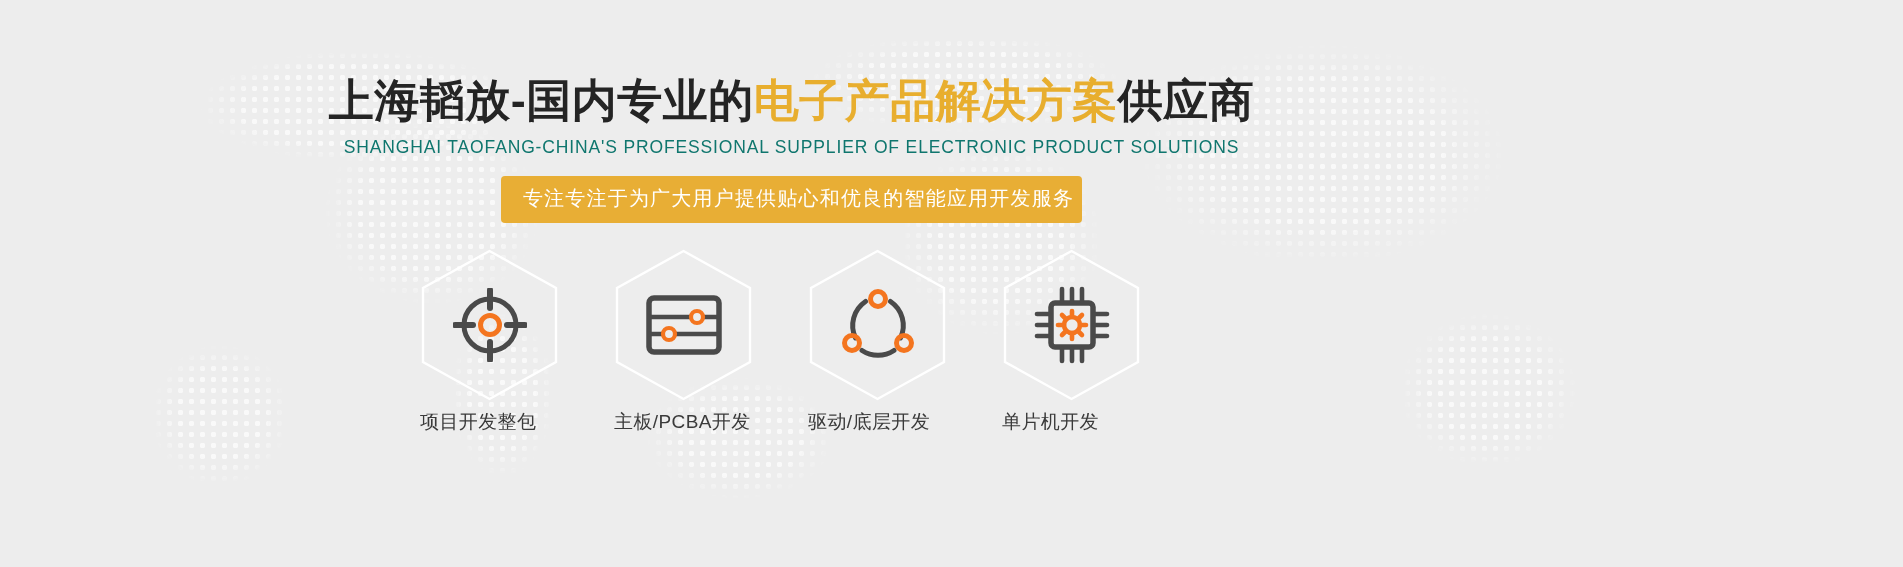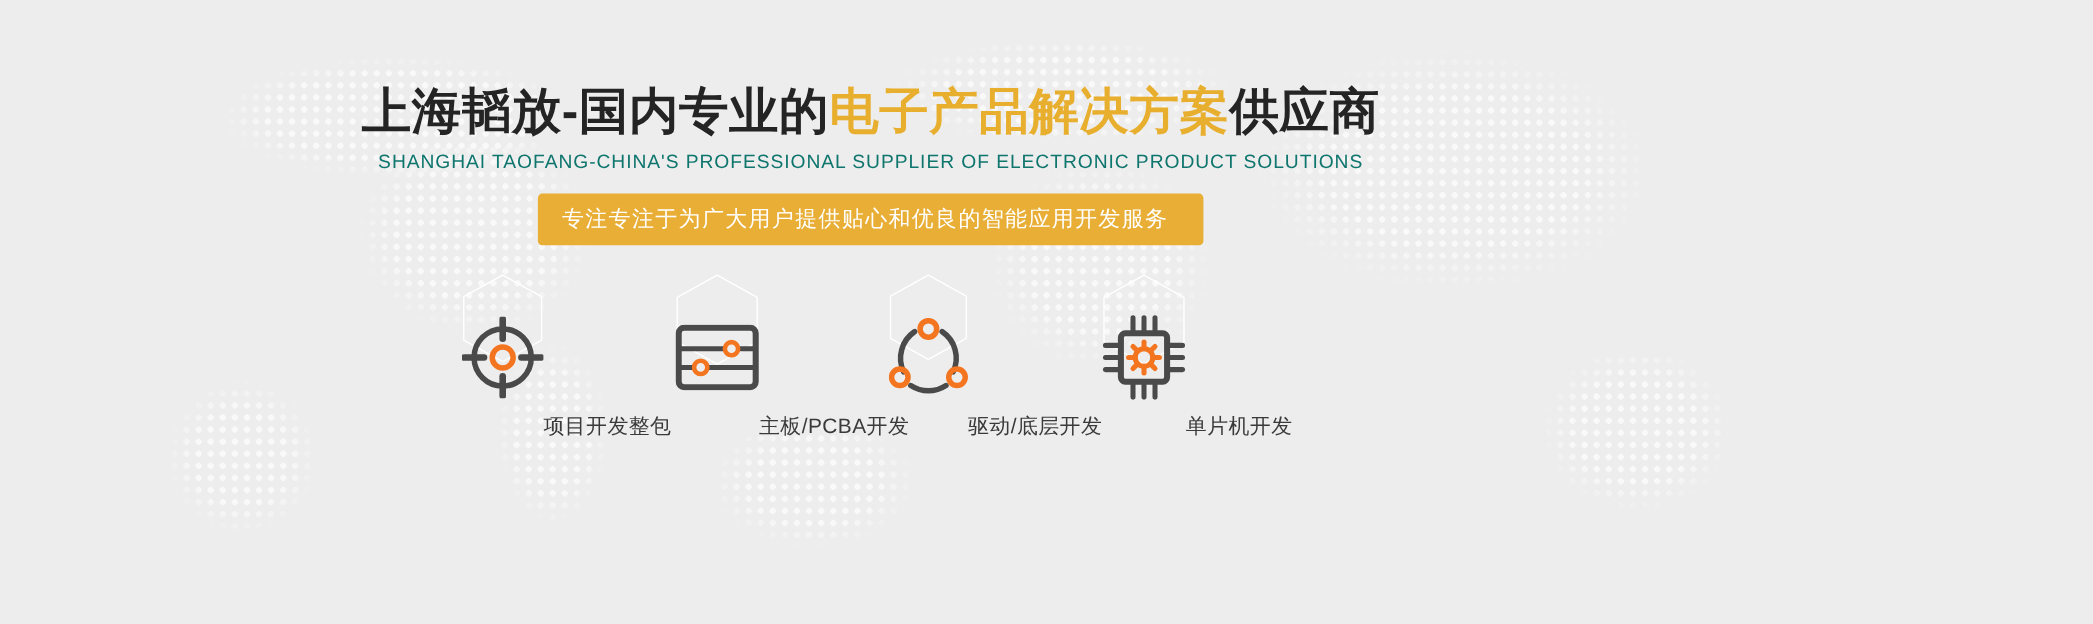--- a/index.html
+++ b/index.html
@@ -69,32 +69,32 @@
     margin:10px 0 0 0;
     font-size:17.5px;letter-spacing:.85px;
     color:#0f766e;font-weight:400;white-space:nowrap;
   }
 
   .pill-wrap{margin-top:18px;}
   .pill{
     display:inline-block;
     background:#e8ae35;color:#ffffff;
     font-size:20px;letter-spacing:1.2px;
-    padding:9px 32px 11px 22px;border-radius:4px;
+    padding:9px 8px 11px 22px;border-radius:4px;
     white-space:nowrap;
   }
 
   
   .features{
     margin:26px auto 0 auto;
     display:flex;justify-content:center;align-items:flex-start;
     gap:33px;
   }
   .feature{
-    width:161px;display:flex;flex-direction:row;align-items:flex-end;
+    width:161px;display:flex;flex-direction:column;align-items:flex-start;
   }
   .hex{
     width:139px;height:152px;position:relative;
     display:flex;align-items:center;justify-content:center;
   }
   .hex svg.hex-outline{position:absolute;inset:0;}
   .hex .glyph{position:relative;z-index:2;display:block;}
   .feat-label{
     margin-top:8px;
     font-size:19px;color:#3a3a3a;letter-spacing:.4px;white-space:nowrap;

